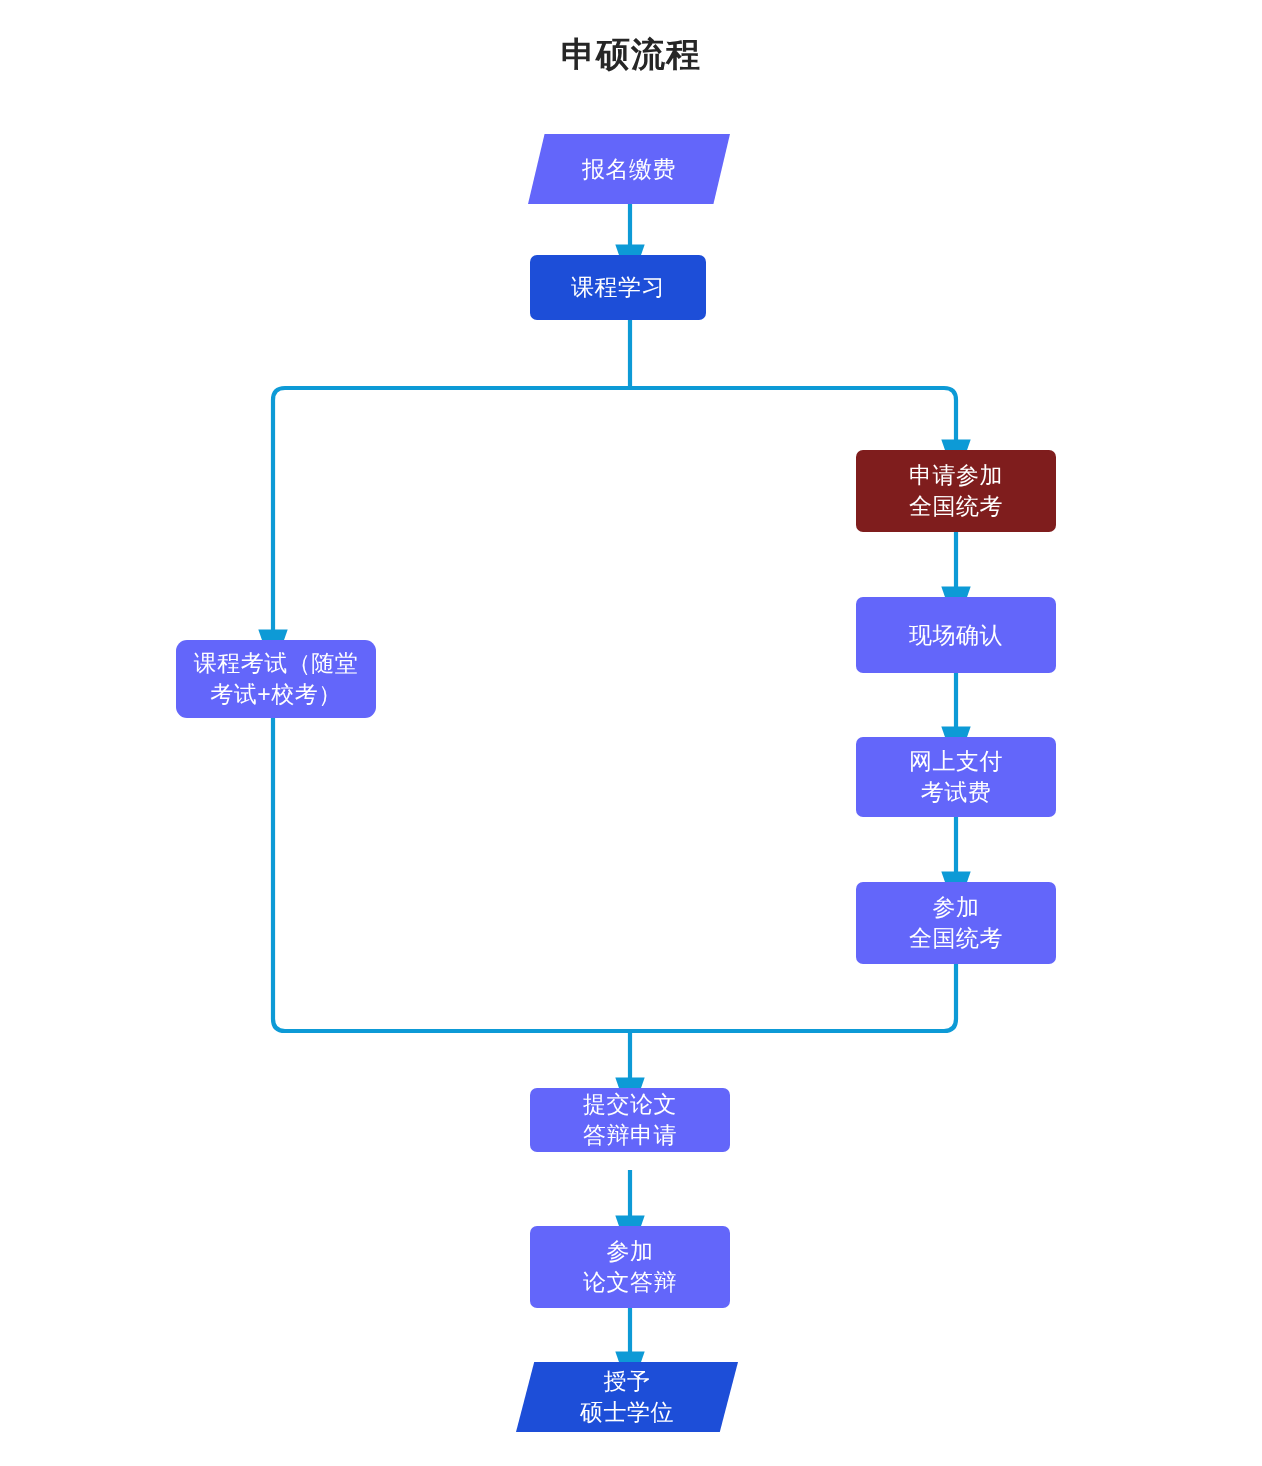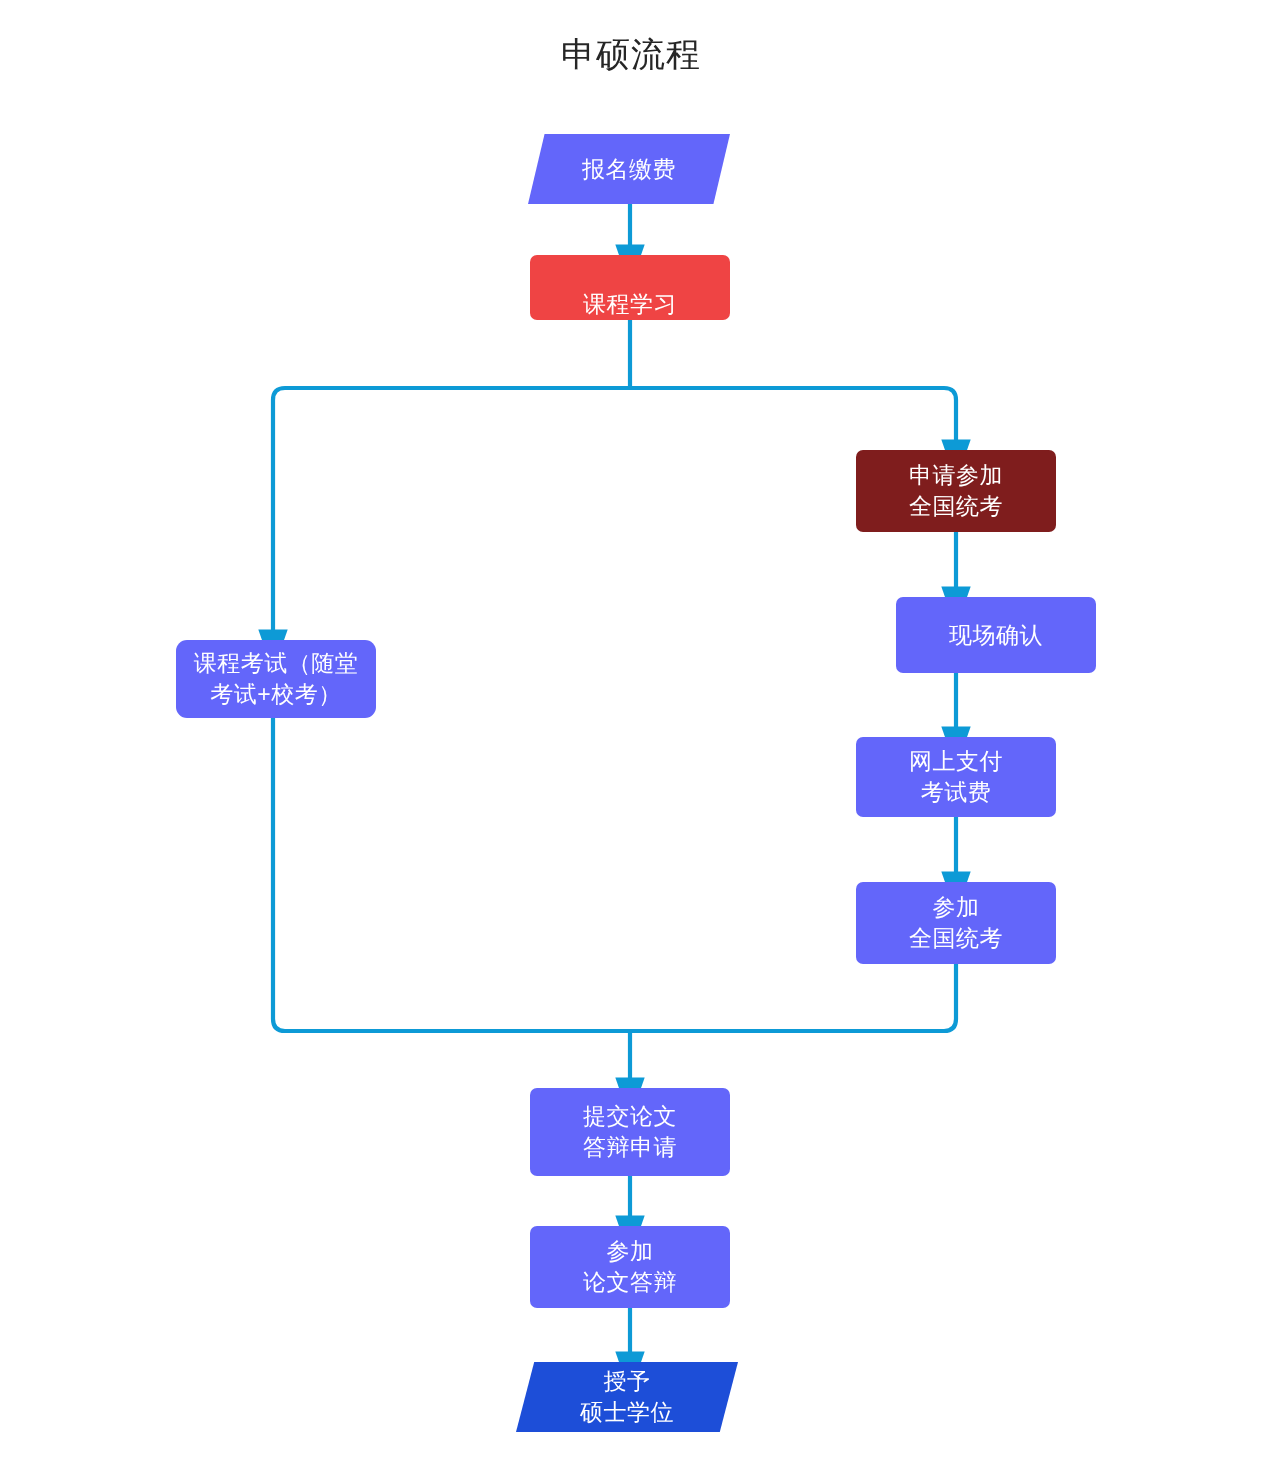--- a/index.html
+++ b/index.html
@@ -26,21 +26,21 @@
     height: 1466px;
     pointer-events: none;
   }
   .chart-title {
     position: absolute;
     left: 0;
     top: 32px;
     width: 1262px;
     text-align: center;
     font-size: 34px;
-    font-weight: normal;
+    font-weight: bold;
     color: #262626;
     letter-spacing: 1px;
   }
   .node {
     position: absolute;
     box-sizing: border-box;
     display: flex;
     align-items: center;
     justify-content: center;
     color: #ffffff;
@@ -104,49 +104,49 @@
       <path d="M 630 1170 L 630 1218" marker-end="url(#arrowhead)"></path>
 
       <path d="M 630 1308 L 630 1354" marker-end="url(#arrowhead)"></path>
     </g>
   </svg>
 
   <div class="node parallelogram" style="left: 528px; top: 122px; width: 202px; height: 70px; background: rgb(99, 102, 250); color: rgb(255, 255, 255); margin-top: 12px;">
     <span class="node-label">报名缴费</span>
   </div>
 
-  <div class="node rect" style="left: 530px; top: 255px; width: 200px; height: 65px; background: #ef4444; color: rgb(255, 255, 255); align-items: flex-end;">
+  <div class="node rect" style="left: 530px; top: 255px; width: 176px; height: 65px; background: #1d4ed8; color: rgb(255, 255, 255);">
     <span class="node-label">课程学习</span>
   </div>
 
   <div class="node rect" style="left: 856px; top: 450px; width: 200px; height: 82px; background: #7f1d1d; color: rgb(255, 255, 255);">
     <span class="node-label">申请参加
 全国统考</span>
   </div>
 
-  <div class="node rect" style="left: 896px; top: 597px; width: 200px; height: 76px; background: rgb(99, 102, 250); color: rgb(255, 255, 255);">
+  <div class="node rect" style="left: 856px; top: 597px; width: 200px; height: 76px; background: rgb(99, 102, 250); color: rgb(255, 255, 255);">
     <span class="node-label">现场确认</span>
   </div>
 
   <div class="node rect" style="left: 856px; top: 737px; width: 200px; height: 80px; background: rgb(99, 102, 250); color: rgb(255, 255, 255);">
     <span class="node-label">网上支付
 考试费</span>
   </div>
 
   <div class="node rect" style="left: 856px; top: 882px; width: 200px; height: 82px; background: rgb(99, 102, 250); color: rgb(255, 255, 255);">
     <span class="node-label">参加
 全国统考</span>
   </div>
 
   <div class="node rect" style="left: 176px; top: 640px; width: 200px; height: 78px; background: rgb(99, 102, 250); color: rgb(255, 255, 255); border-radius: 11px;">
     <span class="node-label">课程考试（随堂
 考试+校考）</span>
   </div>
 
-  <div class="node rect" style="left: 530px; top: 1088px; width: 200px; height: 88px; background: rgb(99, 102, 250); color: rgb(255, 255, 255);">
+  <div class="node rect" style="left: 530px; top: 1088px; width: 200px; height: 64px; background: rgb(99, 102, 250); color: rgb(255, 255, 255);">
     <span class="node-label">提交论文
 答辩申请</span>
   </div>
 
   <div class="node rect" style="left: 530px; top: 1226px; width: 200px; height: 82px; background: rgb(99, 102, 250); color: rgb(255, 255, 255);">
     <span class="node-label">参加
 论文答辩</span>
   </div>
 
   <div class="node parallelogram" style="left: 516px; top: 1362px; width: 222px; height: 70px; background: #1d4ed8; color: rgb(255, 255, 255);">

